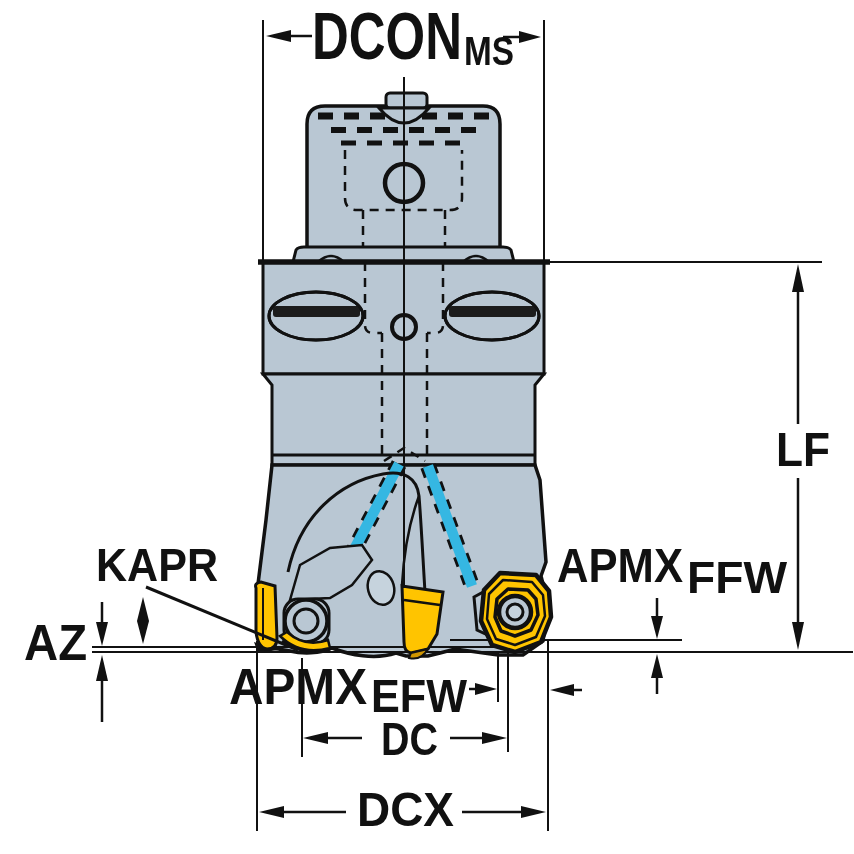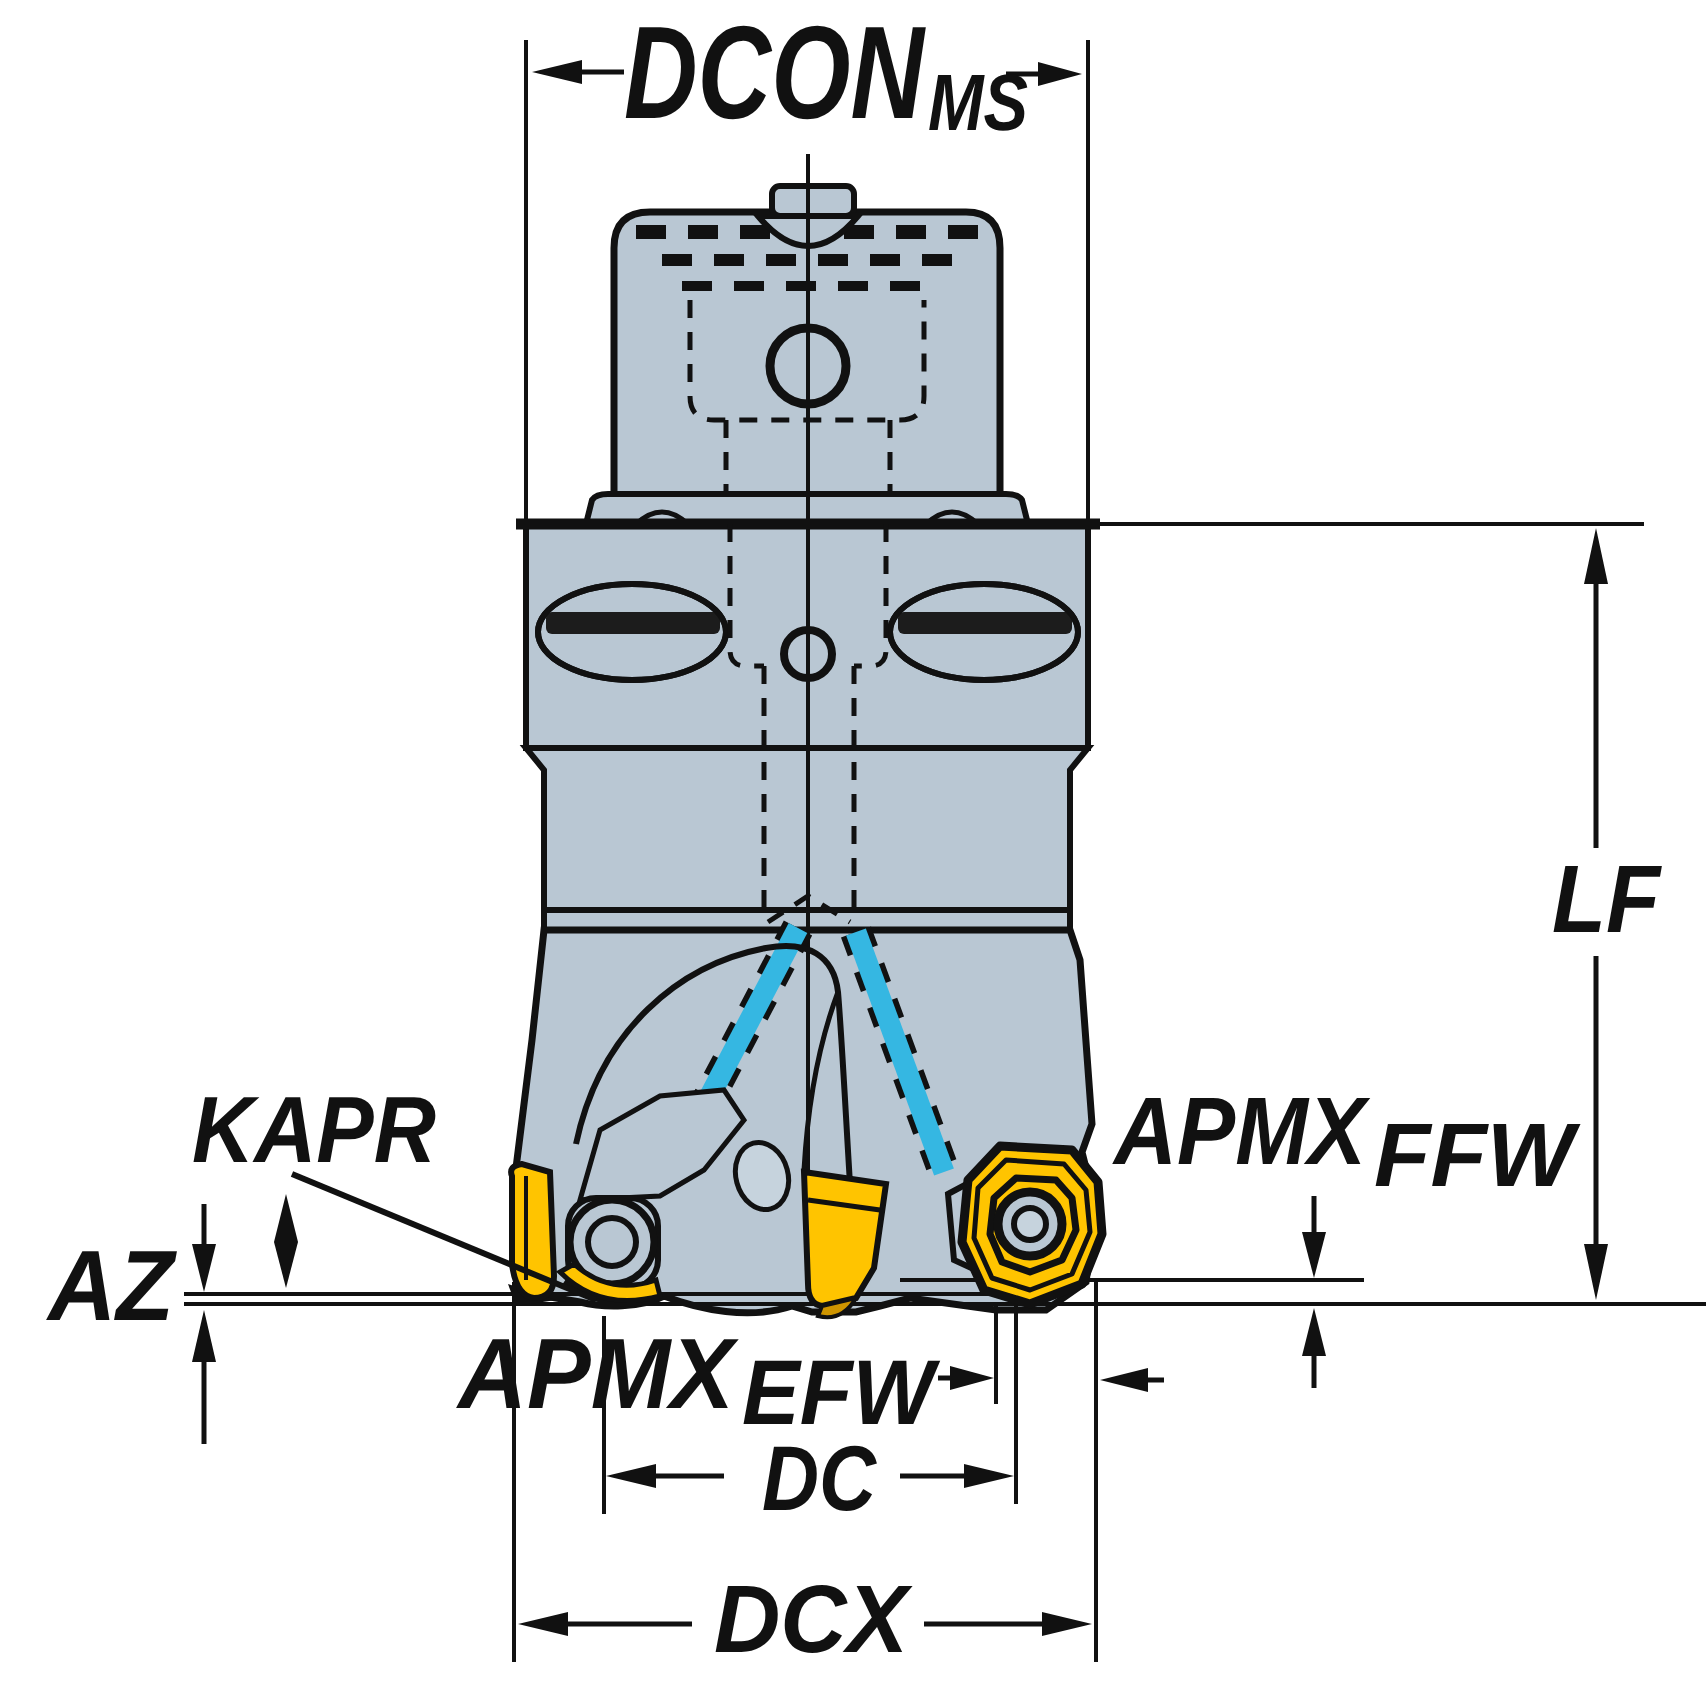--- a/index.html
+++ b/index.html
@@ -1,16 +1,16 @@
 <!DOCTYPE html>
 <html><head>
 <meta charset="utf-8">
 <style>
   html,body{margin:0;padding:0;background:#ffffff;}
-  .stage{position:relative;width:854px;height:854px;background:#fff;overflow:hidden;font-style:italic;}
+  .stage{position:relative;width:854px;height:854px;background:#fff;overflow:hidden;}
   svg{display:block;}
   .lbl{font-family:"Liberation Sans", sans-serif;font-weight:bold;fill:#111;}
   .body-fill{fill:#b9c7d3;stroke:#111;}
   .body-light{fill:#c6d3dd;stroke:#111;}
   .ins{fill:#ffc400;stroke:#111;}
   .ins-shade{fill:#cf9500;stroke:#111;}
   .ln{stroke:#111;fill:none;}
   .dash{stroke:#111;fill:none;stroke-dasharray:9 7;}
   .arrow{fill:#111;stroke:none;}
   .coolant{stroke:#35b7e2;fill:none;}

